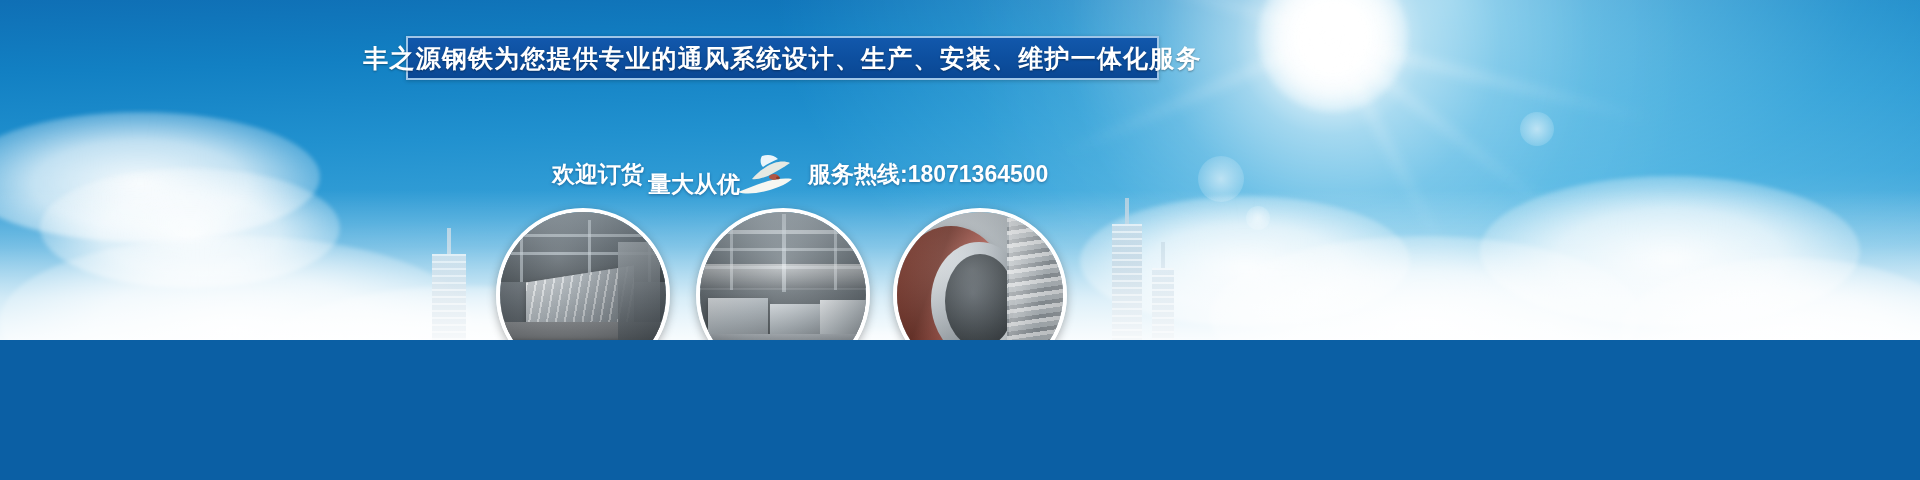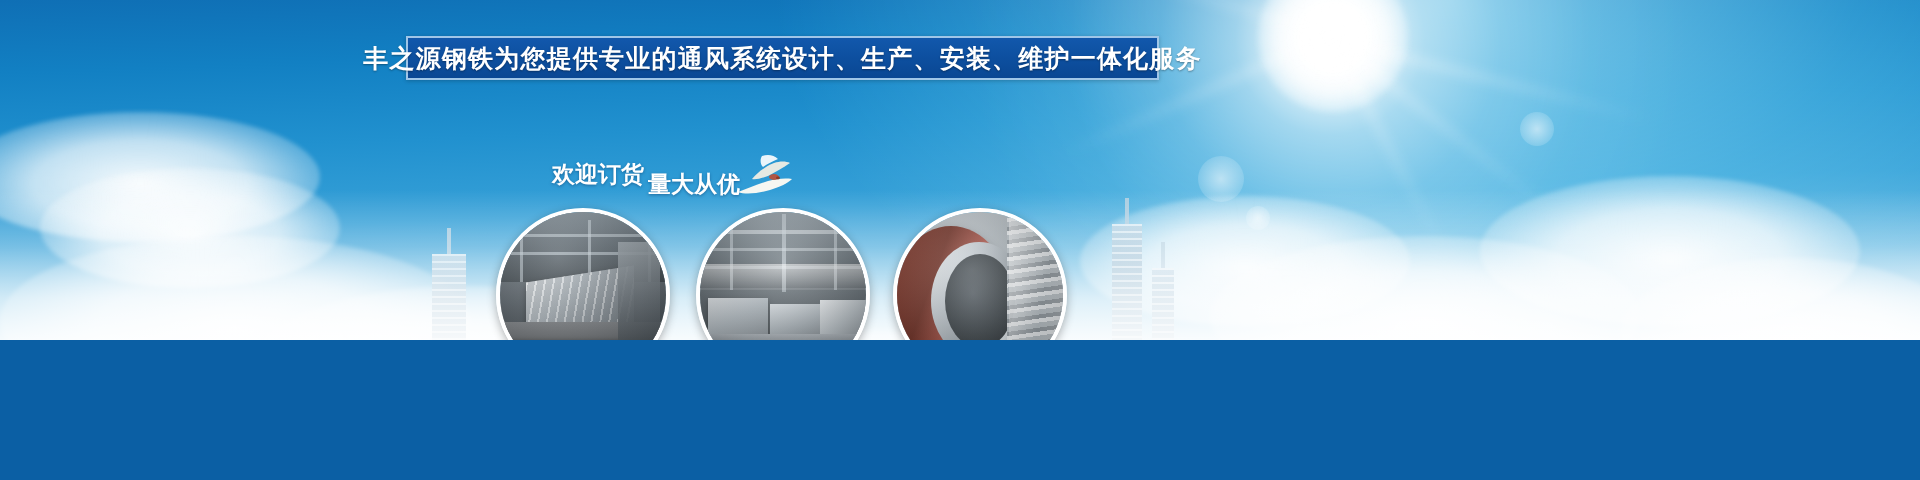--- a/index.html
+++ b/index.html
@@ -114,20 +114,21 @@
   <div class="cloudband"></div>
 
   <div class="ribbon-blue">
     <span>丰之源钢铁为您提供专业的通风系统设计、生产、安装、维护一体化服务</span>
   </div>
 
 
   <div class="tagline">
     <span class="t1">欢迎订货</span>
     <span class="t2">量大从优</span>
+    <span class="t3">服务热线:18071364500</span>
   </div>
 
   <svg class="dove" viewBox="0 0 66 46">
     <g>
       <path d="M6 40 C16 36 26 32 36 29 C44 27 52 26 60 27 C56 31 48 35 38 38 C28 41 14 43 6 40 Z" fill="#fdfaf3" opacity="0.97"></path>
       <path d="M20 27 C26 20 34 14 42 11 C48 9 54 9 58 11 C52 15 44 20 36 24 C30 26 24 28 20 27 Z" fill="#f4efe4" opacity="0.93"></path>
       <path d="M30 4 C36 2 42 3 46 7 C41 9 35 12 31 15 C28 12 28 7 30 4 Z" fill="#ffffff" opacity="0.9"></path>
       <ellipse cx="42" cy="25" rx="5" ry="3" fill="#c64a2e" opacity="0.85"></ellipse>
       <ellipse cx="46" cy="26" rx="2" ry="1.4" fill="#8e3118" opacity="0.8"></ellipse>
     </g>

